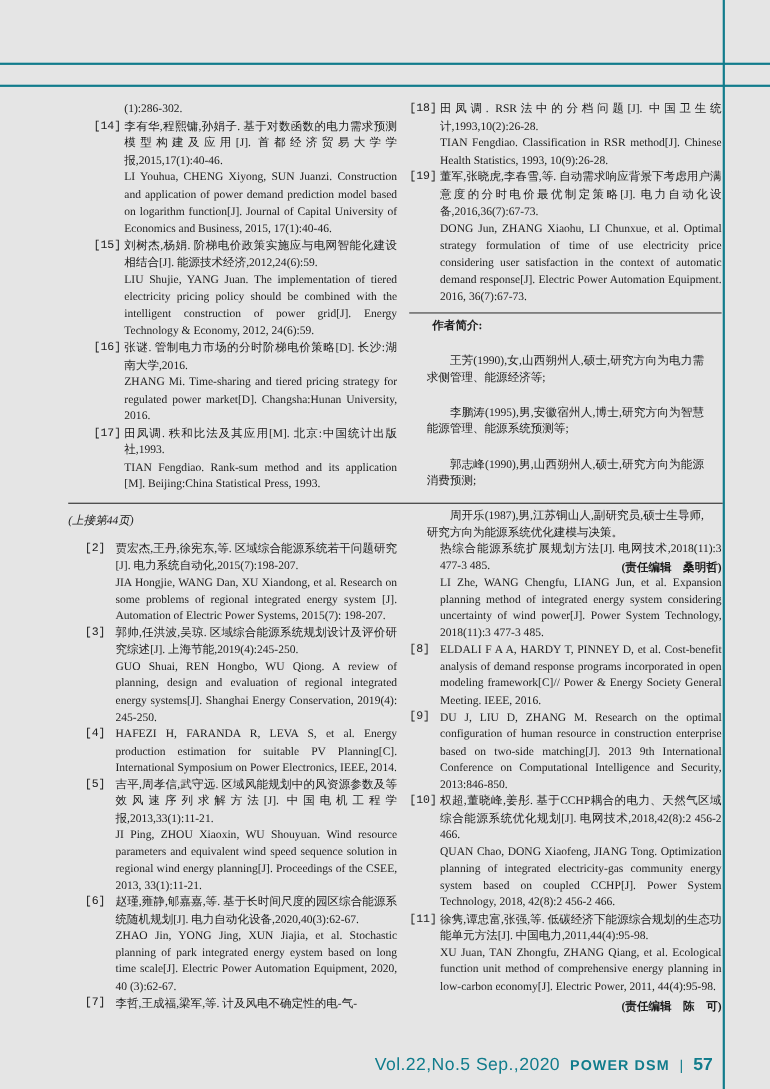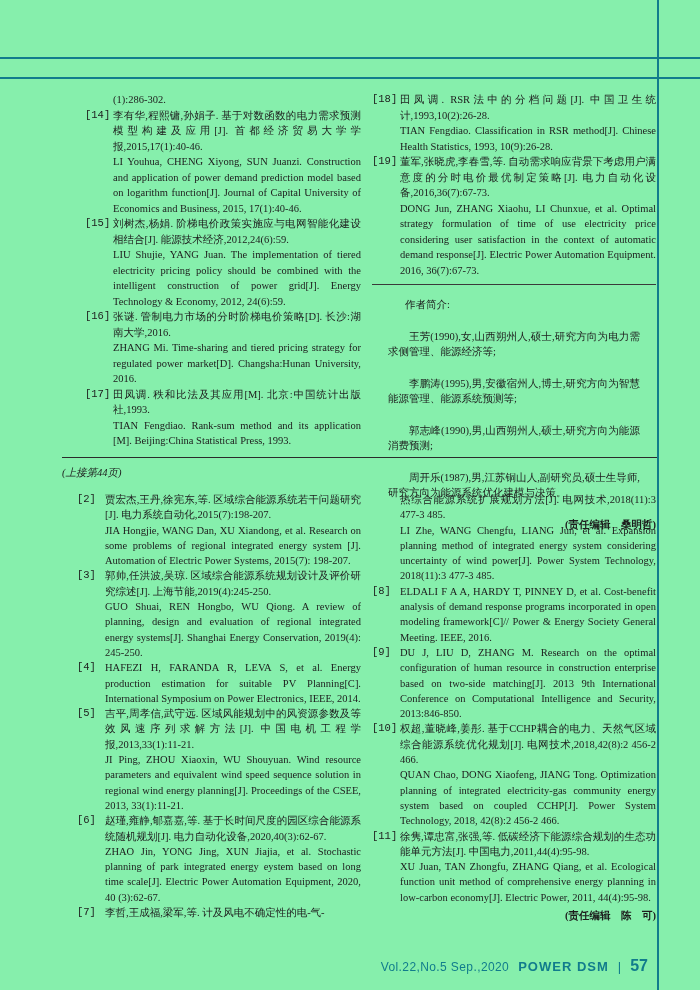--- a/index.html
+++ b/index.html
@@ -1,17 +1,17 @@
 <!DOCTYPE html>
 <html><head>
 <meta charset="utf-8">
 <style>
   html,body{margin:0;padding:0;background:#ffffff;}
   .page{
-    position:relative;width:700px;height:990px;background:#86efac;overflow:hidden;
+    position:relative;width:700px;height:990px;background:#e5e5e5;overflow:hidden;
     font-family:"Liberation Serif","DejaVu Serif",serif;color:#1c1c1c;
   }
   .rule{position:absolute;left:0;width:700px;height:2px;background:#117c8c;}
   .rule-top-1{top:57px;}
   .rule-top-2{top:77px;}
   .vrule{position:absolute;top:0;left:657px;width:2px;height:990px;background:#117c8c;}
 
   .col{position:absolute;font-size:10.5px;}
   .top-col{line-height:15.5px;}
   .bottom-col{line-height:15.3px;}
@@ -25,29 +25,29 @@
   .ref-body{flex:1;min-width:0;}
   .ref-body p{margin:0;text-align:justify;}
 
   .hdivider{position:absolute;left:62px;top:457px;width:595px;height:1px;background:#2b2b2b;}
   .continued-note{
     position:absolute;left:62px;top:466px;font-size:10.5px;
     font-style:italic;font-family:Liberation Serif, serif;color:#1c1c1c;
   }
 
   .bio-divider{border:none;border-top:1px solid #3a3a3a;margin:6px 0 4px 0;}
-  .bio-heading{margin:12px;font-weight:normal;text-indent:2em;text-align:justify;}
+  .bio-heading{margin:0;font-weight:bold;text-indent:2em;text-align:justify;}
   .bio-entry{margin:16px;text-indent:2em;text-align:justify;}
   .editor-line{margin:3px 0 0 0;text-align:right;font-weight:bold;}
 
   .footer{
     position:absolute;top:944px;right:52px;display:flex;align-items:baseline;gap:9px;
     font-family:"Liberation Sans","DejaVu Sans",sans-serif;color:#117c8c;white-space:nowrap;
   }
-  .footer .issue{font-size:12px;letter-spacing:0.4px;margin-top:16px;}
+  .footer .issue{font-size:16px;letter-spacing:0.4px;margin-top:16px;}
   .footer .brand{font-size:13px;font-weight:bold;letter-spacing:1px;}
   .footer .bar{font-size:13px;}
   .footer .pageno{font-size:16px;font-weight:bold;}
 </style>
 </head>
 <body>
 
 <div class="page">
 
   <div class="rule rule-top-1"></div>

